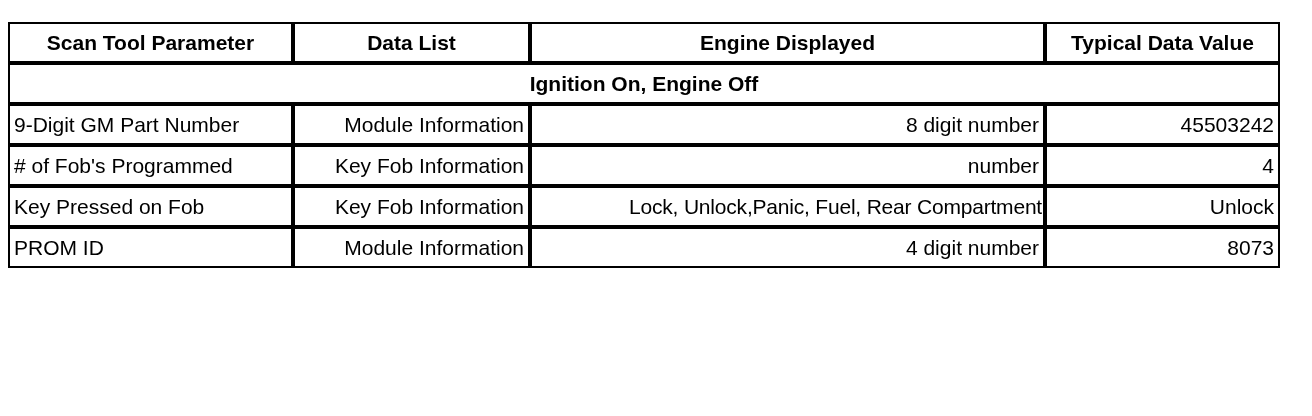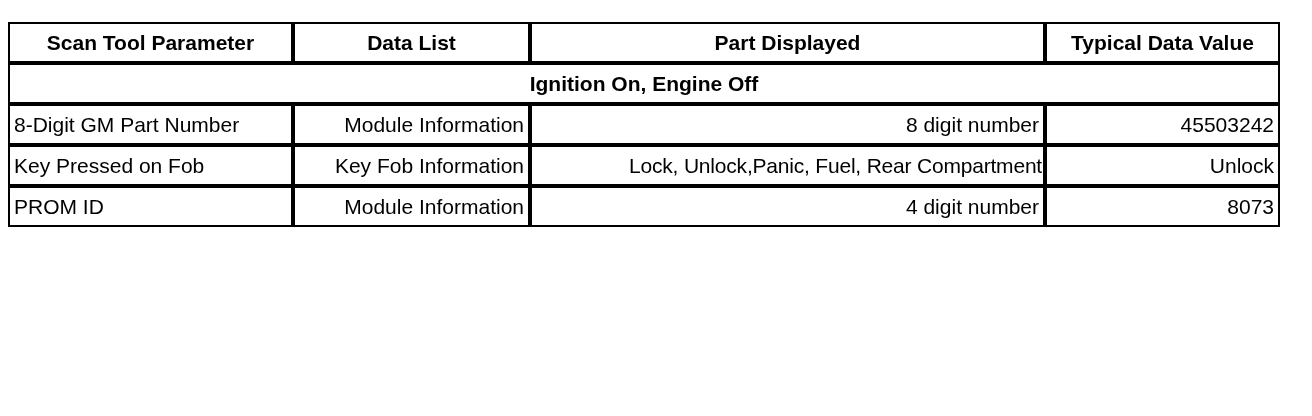--- a/index.html
+++ b/index.html
@@ -90,35 +90,41 @@
       <col class="c1">
         <col class="c2">
         <col class="c3">
         <col class="c4">
     </colgroup>
     <tbody>
 
       <tr class="header-row">
         <td>Scan Tool Parameter</td>
         <td>Data List</td>
-        <td>Part Displayed</td>
+        <td>Engine Displayed</td>
         <td>Typical Data Value</td>
       </tr>
 
       <tr class="section-row">
         <td colspan="4">Ignition On, Engine Off</td>
       </tr>
 
       <tr>
-        <td class="cell-param">8-Digit GM Part Number</td>
+        <td class="cell-param">9-Digit GM Part Number</td>
         <td class="cell-list">Module Information</td>
         <td class="cell-units">8 digit number</td>
         <td class="cell-value">45503242</td>
       </tr>
 
+      <tr>
+        <td class="cell-param"># of Fob's Programmed</td>
+        <td class="cell-list">Key Fob Information</td>
+        <td class="cell-units">number</td>
+        <td class="cell-value">4</td>
+      </tr>
 
 
 
       <tr>
         <td class="cell-param">Key Pressed on Fob</td>
         <td class="cell-list">Key Fob Information</td>
         <td class="cell-units tight">Lock, Unlock,Panic, Fuel, Rear Compartment</td>
         <td class="cell-value">Unlock</td>
       </tr>
 

